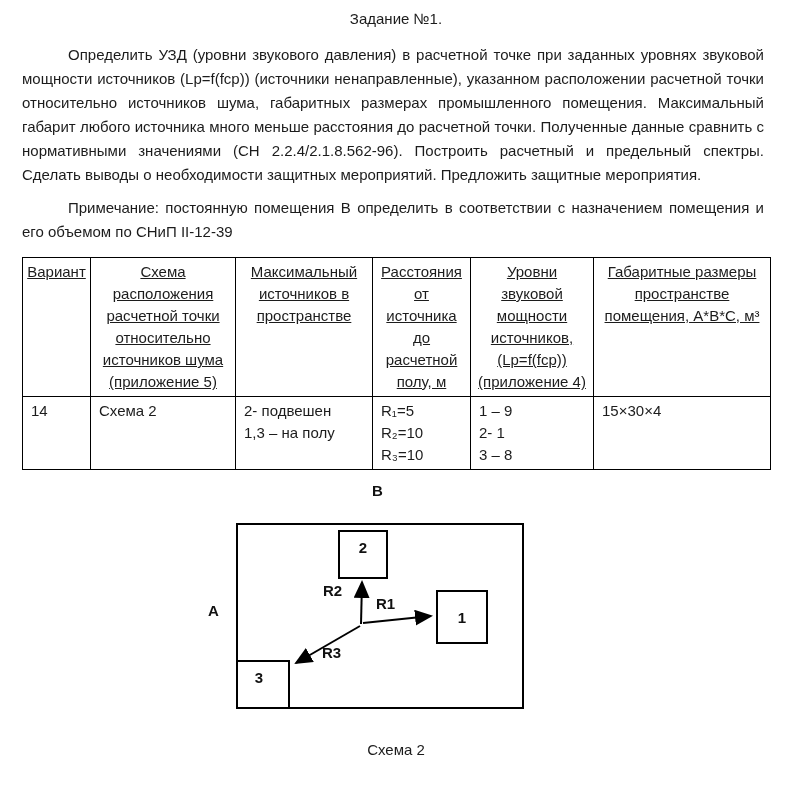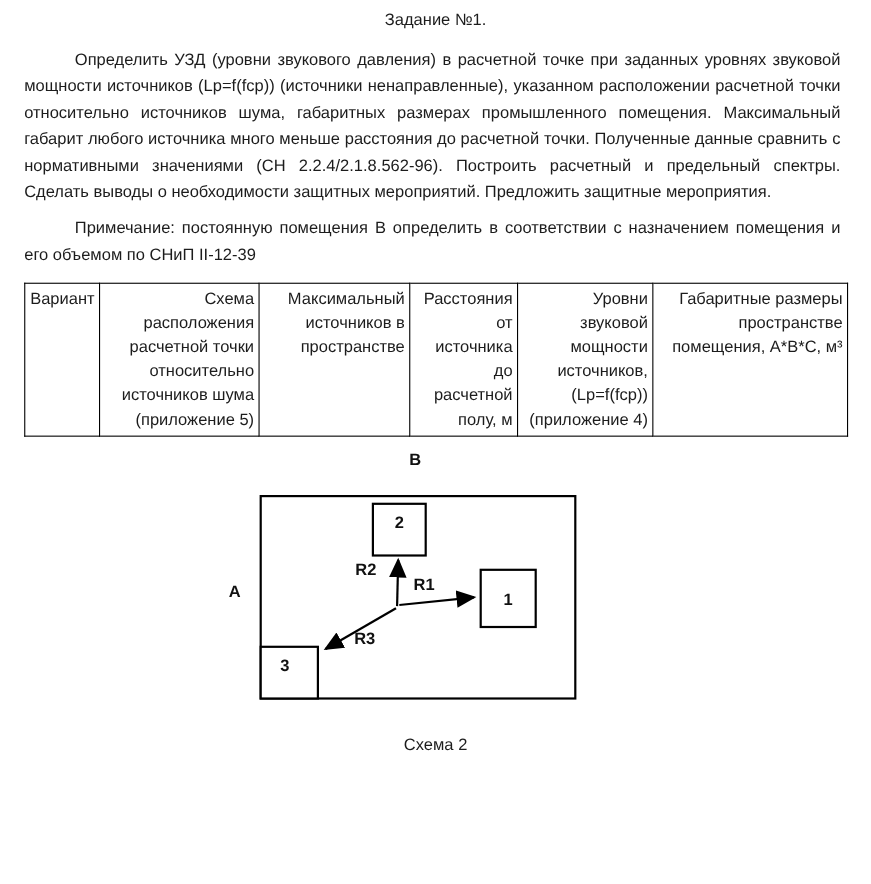--- a/index.html
+++ b/index.html
@@ -32,22 +32,23 @@
     width: 748px;
   }
   table.variants th, table.variants td {
     border: 1px solid #000000;
     vertical-align: top;
     line-height: 22px;
     font-weight: normal;
     font-size: 15px;
   }
   table.variants th {
-    text-align: right;
+    text-align: center;
     padding: 3px 4px;
+    text-decoration: underline;
   }
   table.variants td {
     text-align: left;
     padding: 3px 8px;
     white-space: pre-line;
     height: 62px;
   }
   .diagram-wrap { margin-top: 6px; }
   svg text {
     font-family: "Liberation Sans", sans-serif;
@@ -84,20 +85,33 @@
     </colgroup>
     <tbody>
         <tr>
       <th>Вариант</th>
       <th>Схема расположения расчетной точки относительно источников шума (приложение 5)</th>
       <th>Максимальный источников в пространстве</th>
       <th>Расстояния от источника до расчетной полу, м</th>
       <th>Уровни звуковой мощности источников, (Lp=f(fср)) (приложение 4)</th>
       <th>Габаритные размеры пространстве помещения, А*В*С, м³</th>
     </tr>
+    <tr>
+      <td>14</td>
+      <td>Схема 2</td>
+      <td>2- подвешен
+1,3 – на полу</td>
+      <td>R₁=5
+R₂=10
+R₃=10</td>
+      <td>1 – 9
+2- 1
+3 – 8</td>
+      <td>15×30×4</td>
+    </tr>
   </tbody>
     </table>
 
   <div class="diagram-wrap">
     <svg width="792" height="248" viewBox="0 0 792 248">
       <defs>
         <marker id="arrow" markerWidth="10" markerHeight="9" refX="8" refY="4" orient="auto">
           <path d="M0,0 L9,4 L0,8 z" fill="#000000"></path>
         </marker>
       </defs>

